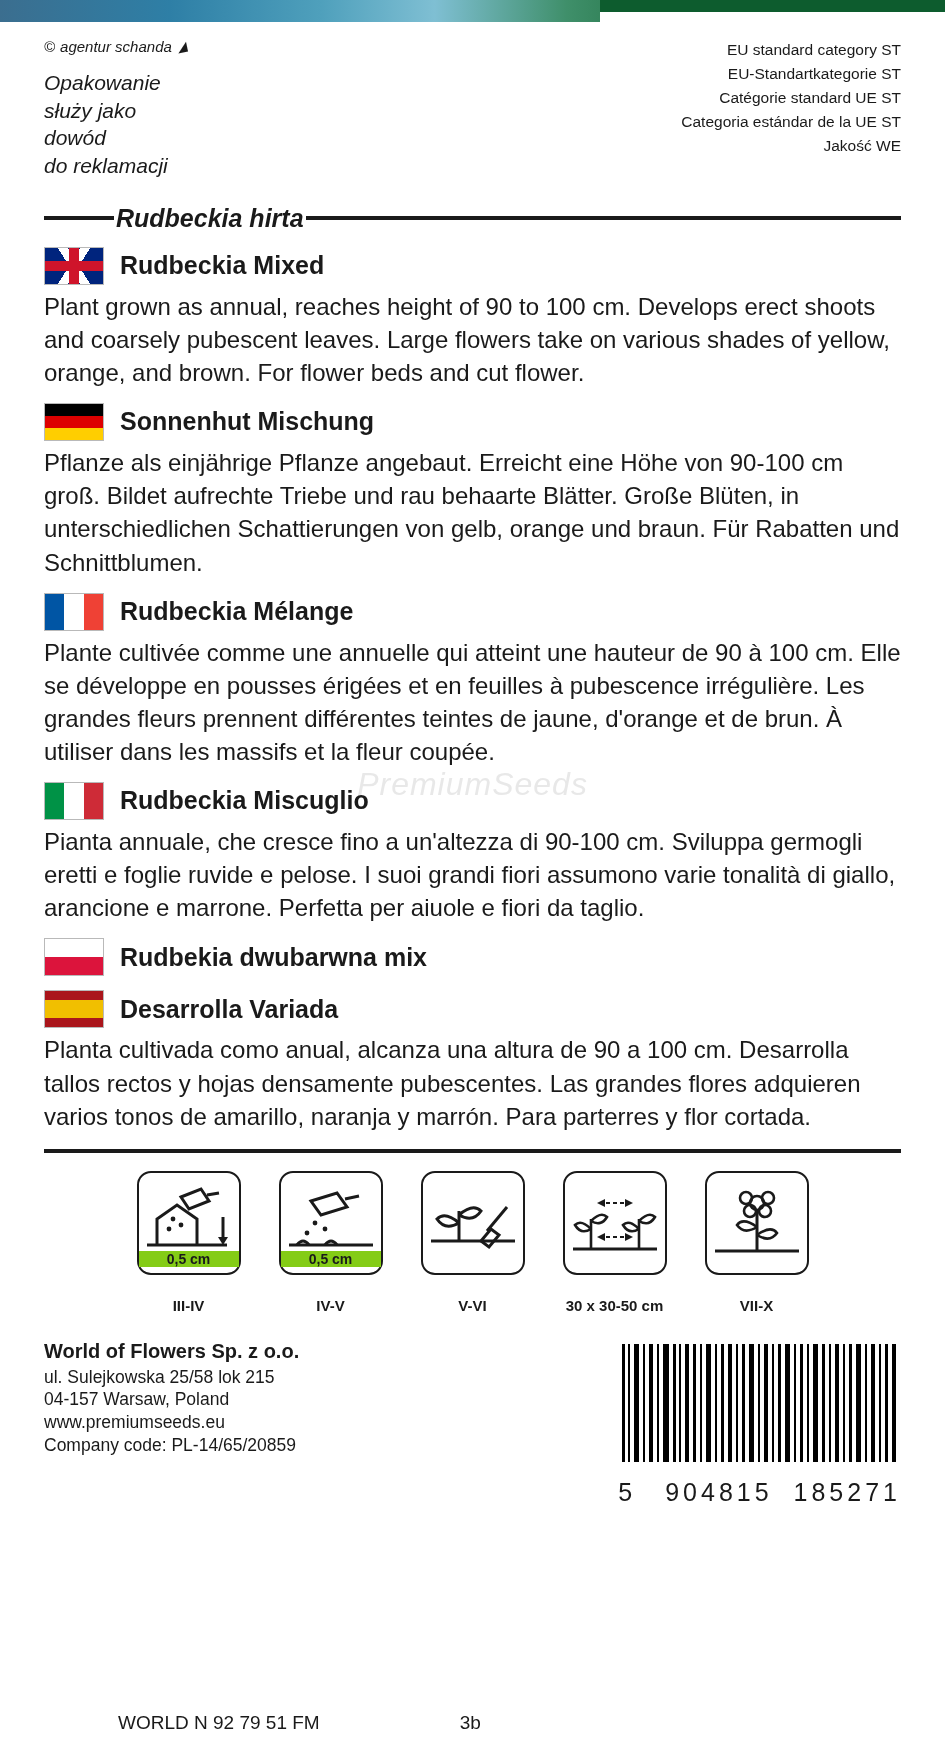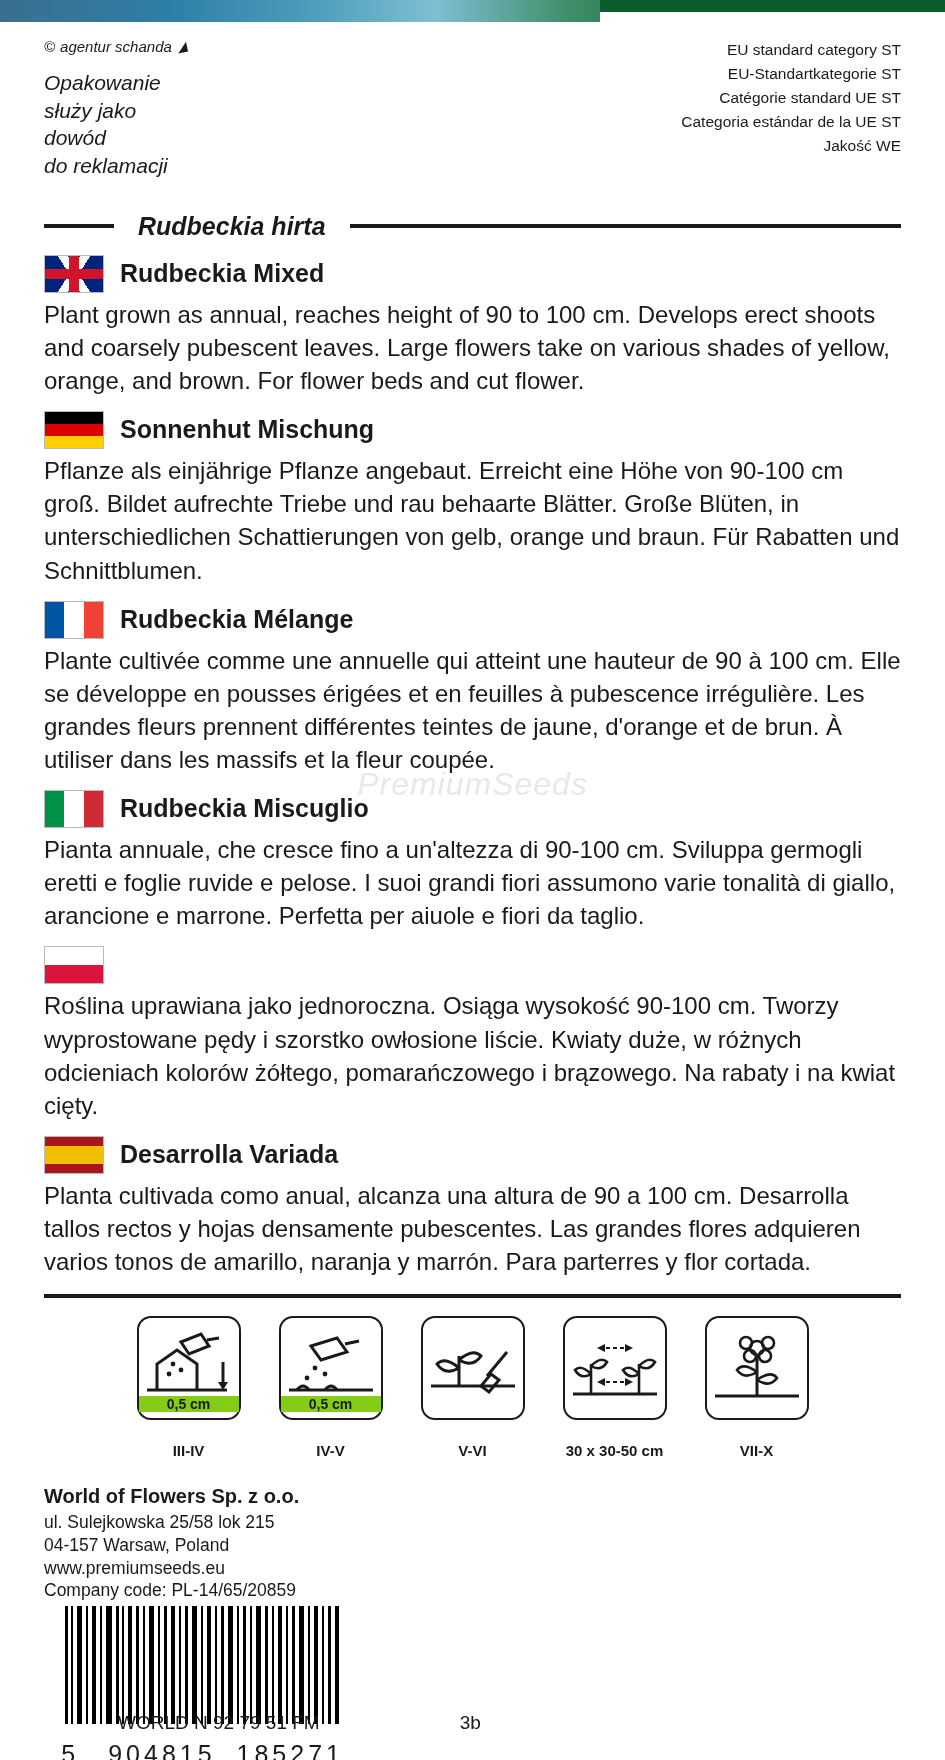--- a/index.html
+++ b/index.html
@@ -80,22 +80,22 @@
     font-size: 15.5px;
     line-height: 1.55;
     color: #1a1a1a;
     white-space: nowrap;
   }
 
   
   .species-row {
     display: flex;
     align-items: center;
-    gap: 24px;
-    margin-top: 32px;
+    gap: 2px;
+    margin-top: 24px;
   }
   .species-row .rule-left {
     width: 70px;
     height: 4px;
     background: #1a1a1a;
     flex: none;
   }
   .species-name {
     font-size: 25px;
     font-style: italic;
@@ -222,21 +222,20 @@
     background: #84cc16;
     color: #1a1a1a;
   }
 
   
   .footer {
     display: flex;
     justify-content: space-between;
     align-items: flex-start;
     margin-top: 26px;
-    flex-direction: column;
   }
   .company .company-name {
     font-size: 20px;
     font-weight: bold;
     margin-bottom: 3px;
   }
   .company-line {
     font-size: 17.5px;
     line-height: 1.3;
   }
@@ -353,22 +352,22 @@
       <div class="lang-head">
         <div class="flag flag-it"></div>
         <div class="lang-title">Rudbeckia Miscuglio</div>
       </div>
       <div class="lang-text">Pianta annuale, che cresce fino a un'altezza di 90-100 cm. Sviluppa germogli eretti e foglie ruvide e pelose. I suoi grandi fiori assumono varie tonalità di giallo, arancione e marrone. Perfetta per aiuole e fiori da taglio.</div>
     </div>
 
     <div class="lang-block">
       <div class="lang-head">
         <div class="flag flag-pl"></div>
-      </div>
-      <div class="lang-text">Roślina uprawiana jako jednoroczna. Osiąga wysokość 90-100 cm. Tworzy wyprostowane pędy i szorstko owłosione liście. Kwiaty duże, w różnych odcieniach kolorów żółtego, pomarańczowego i brązowego. Na rabaty i na kwiat cięty.</div>
+        <div class="lang-title">Rudbekia dwubarwna mix</div>
+      </div>
     </div>
 
     <div class="lang-block">
       <div class="lang-head">
         <div class="flag flag-es"></div>
         <div class="lang-title">Desarrolla Variada</div>
       </div>
       <div class="lang-text">Planta cultivada como anual, alcanza una altura de 90 a 100 cm. Desarrolla tallos rectos y hojas densamente pubescentes. Las grandes flores adquieren varios tonos de amarillo, naranja y marrón. Para parterres y flor cortada.</div>
     </div>
 

